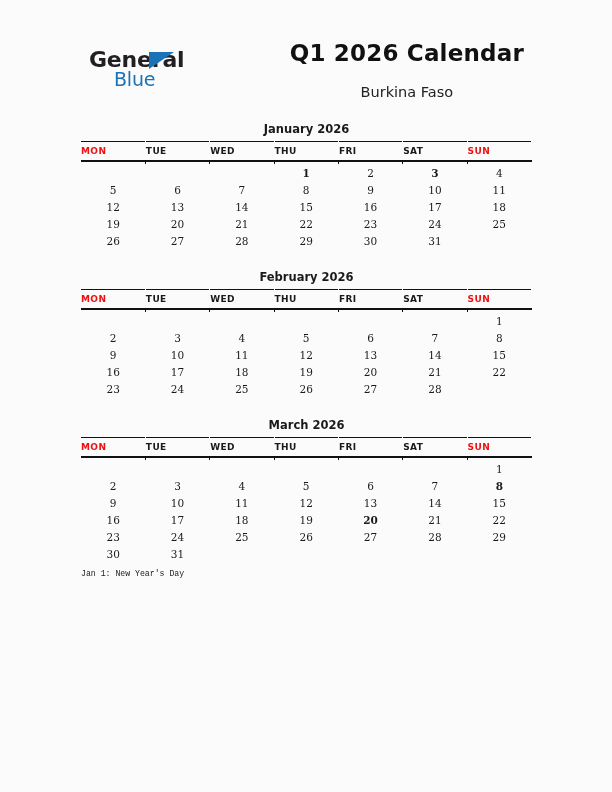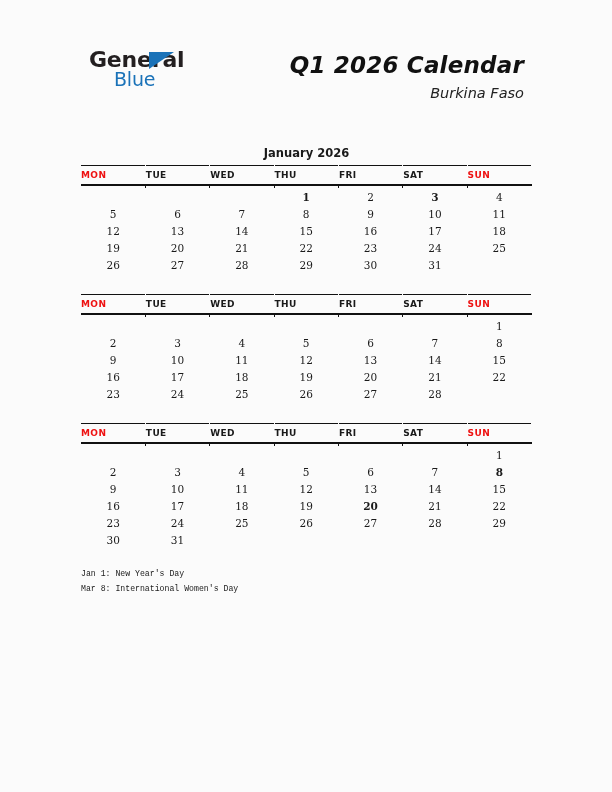--- a/index.html
+++ b/index.html
@@ -55,38 +55,37 @@
     font-size: 19px;
     letter-spacing: -0.2px;
     color: #1a72b8;
     font-family: "DejaVu Sans", sans-serif;
     font-weight: 400;
     text-align: right;
   }
   .title-block {
     position: absolute;
     right: 88px;
-    top: 52px;
-    text-align: right;
-    font-style: italic;
+    top: 40px;
+    text-align: center;
   }
   .cal-title {
     font-size: 23px;
     font-weight: bold;
     color: #111111;
     letter-spacing: 0.2px;
     line-height: 26px;
     font-family: "DejaVu Sans", sans-serif;
   }
   .cal-subtitle {
     font-size: 14.5px;
     font-weight: 400;
     color: #222222;
     line-height: 20px;
-    margin-top: 5px;
+    margin-top: 16px;
     font-family: "DejaVu Sans", sans-serif;
   }
 
   
   .months {
     position: absolute;
     left: 81px;
     top: 122px;
     width: 451px;
   }
@@ -94,21 +93,20 @@
     width: 451px;
     margin-bottom: 21px;
   }
   .month-name {
     text-align: center;
     font-size: 11.5px;
     font-weight: bold;
     color: #1a1a1a;
     font-family: "DejaVu Sans", sans-serif;
     padding-bottom: 5px;
-    margin-top: 24px;
   }
   table.cal {
     border-collapse: collapse;
     width: 451px;
     table-layout: fixed;
   }
   table.cal thead tr {
     border-top: 1px solid #111;
     border-bottom: 2px solid #111;
   }
@@ -242,20 +240,21 @@
             <td>28</td>
             <td>29</td>
             <td>30</td>
             <td>31</td>
             <td class="empty"></td>
           </tr>
         </tbody>
       </table>
     </div>
     <div class="month">
+      <div class="month-name">February 2026</div>
       <table class="cal">
         <thead>
           <tr>
             <th class="weekend-head">MON</th>
             <th>TUE</th>
             <th>WED</th>
             <th>THU</th>
             <th>FRI</th>
             <th>SAT</th>
             <th class="weekend-head">SUN</th>
@@ -313,20 +312,21 @@
             <td>25</td>
             <td>26</td>
             <td>27</td>
             <td>28</td>
             <td class="empty"></td>
           </tr>
         </tbody>
       </table>
     </div>
     <div class="month">
+      <div class="month-name">March 2026</div>
       <table class="cal">
         <thead>
           <tr>
             <th class="weekend-head">MON</th>
             <th>TUE</th>
             <th>WED</th>
             <th>THU</th>
             <th>FRI</th>
             <th>SAT</th>
             <th class="weekend-head">SUN</th>
@@ -396,14 +396,13 @@
             <td class="empty"></td>
             <td class="empty"></td>
           </tr>
         </tbody>
       </table>
     </div>
   </div>
 
 <div class="holidays">
     <div class="holiday-line">Jan 1: New Year's Day</div>
-    <div class="holiday-line">Mar 8: International Women's Day</div>
   </div>
 
 </body></html>

